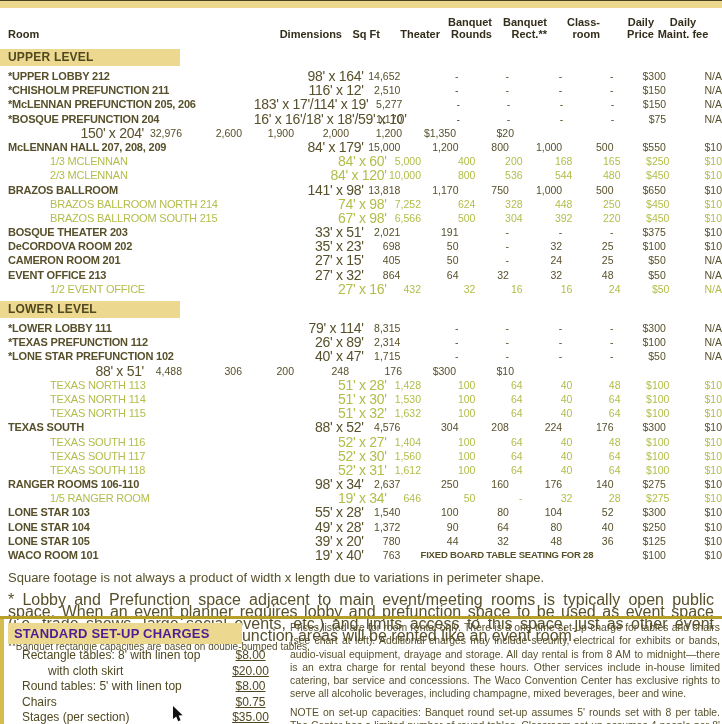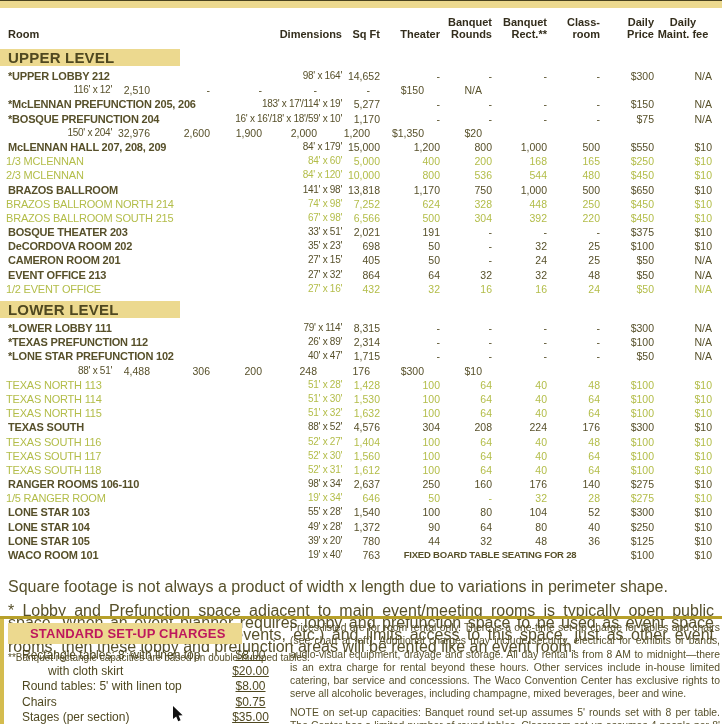--- a/index.html
+++ b/index.html
@@ -26,44 +26,44 @@
   .c-rect {width:55px;}
   .c-class{width:53px;}
   .c-price{width:54px;}
   .c-maint{width:58px;}
   .num{text-align:right;}
   .ctr{text-align:center;}
   
   .section-band{
     width:180px;height:17px;margin:5px 0 3px 0;
     background:#ecd98f;
-    color:#4f4820;font-weight:bold;font-size:15px;line-height:17px;
+    color:#4f4820;font-weight:bold;font-size:12px;line-height:17px;
     padding-left:8px;box-sizing:border-box;letter-spacing:.2px;
   }
   
   .row{display:flex;height:14.2px;font-size:11px;line-height:14.2px;color:#57502a;}
   .row .c-room{font-weight:bold;letter-spacing:-0.2px;white-space:nowrap;}
   .row.sub{color:#b3bd49;}
-  .row.sub .c-room{font-weight:normal;padding-left:6px;}
-  .row .c-dims{font-size:10px;letter-spacing:-0.3px;}
+  .row.sub .c-room{font-weight:normal;padding-left:6px;margin-left:44px;}
+  .row .c-dims{font-size:14px;letter-spacing:-0.3px;margin-left:32px;}
   .row .num{font-size:10.5px;}
   .c-span{width:220px;text-align:center;font-weight:bold;font-size:9.5px;letter-spacing:-0.2px;}
   
   .footnotes{padding:8px 8px 0 8px;}
-  .fn1{font-size:16px;margin:8px 0 9px 0;}
+  .fn1{font-size:13px;margin:0 0 9px 0;}
   .fn2{font-size:16px;line-height:11.8px;margin:0;text-align:justify;}
   .fn3{font-size:10px;line-height:11.8px;margin:0;}
   
   .divider{position:absolute;left:0;top:616px;width:722px;height:3px;background:#b7a02a;}
   .bottom{position:absolute;left:0;top:619px;width:722px;height:105px;overflow:hidden;border-left:4px solid #d4bc4e;box-sizing:border-box;}
   .setup{position:absolute;left:4px;top:4px;width:278px;}
   .setup-title{
     background:#ecd98f;height:21px;line-height:21px;
-    padding-left:22px;margin-bottom:4px;width:234px;box-sizing:border-box;
-    color:#be185d;font-weight:bold;font-size:13px;letter-spacing:.2px;
+    padding-left:6px;margin-bottom:4px;width:234px;box-sizing:border-box;
+    color:#4c1d95;font-weight:bold;font-size:13px;letter-spacing:.2px;
   }
   .setup-item{display:flex;font-size:12px;line-height:15.5px;color:#4f4820;}
   .setup-item .lbl{width:215px;padding-left:14px;box-sizing:border-box;}
   .setup-item.indent .lbl{padding-left:40px;}
   .setup-item .prc{width:55px;text-align:center;text-decoration:underline;}
   .notes{position:absolute;left:286px;top:2px;width:430px;color:#57502a;}
   .notes p{font-size:10.4px;line-height:13.3px;text-align:justify;margin:0 0 5px 0;}
   
   .cursor{position:absolute;left:172px;top:706px;width:12px;height:18px;}
 </style>
@@ -96,20 +96,21 @@
       <div class="c-dims">98' x 164'</div>
       <div class="c-sqft num">14,652</div>
       <div class="c-theater num">-</div>
       <div class="c-rounds num">-</div>
       <div class="c-rect num">-</div>
       <div class="c-class num">-</div>
       <div class="c-price num">$300</div>
       <div class="c-maint num">N/A</div>
     </div>
     <div class="row">
+      <div class="c-room">*CHISHOLM PREFUNCTION 211</div>
       <div class="c-dims">116' x 12'</div>
       <div class="c-sqft num">2,510</div>
       <div class="c-theater num">-</div>
       <div class="c-rounds num">-</div>
       <div class="c-rect num">-</div>
       <div class="c-class num">-</div>
       <div class="c-price num">$150</div>
       <div class="c-maint num">N/A</div>
     </div>
     <div class="row">

